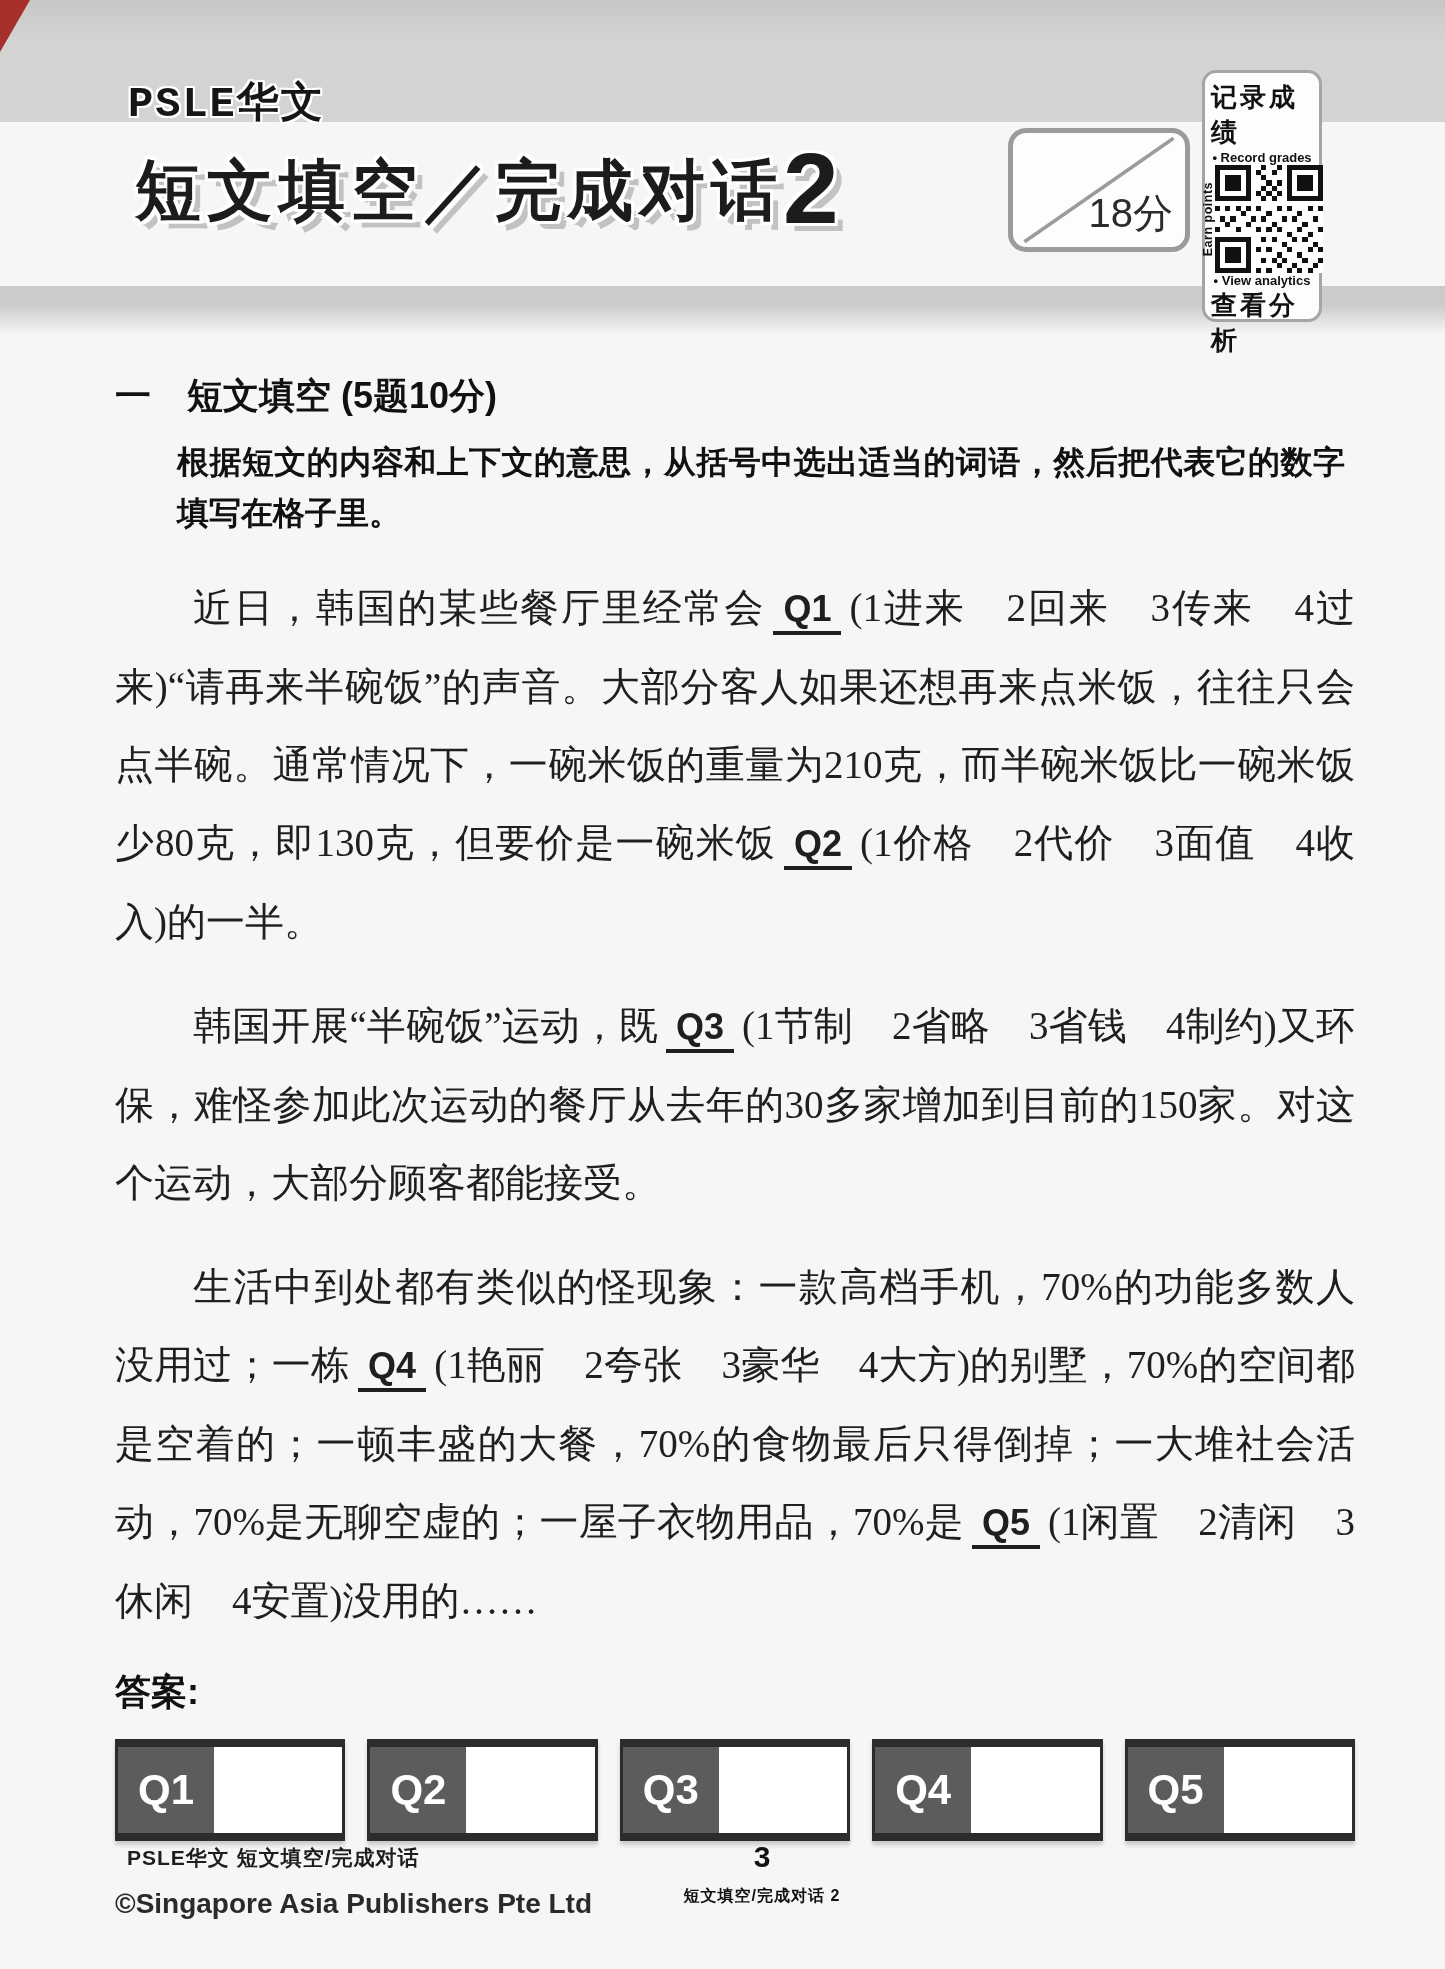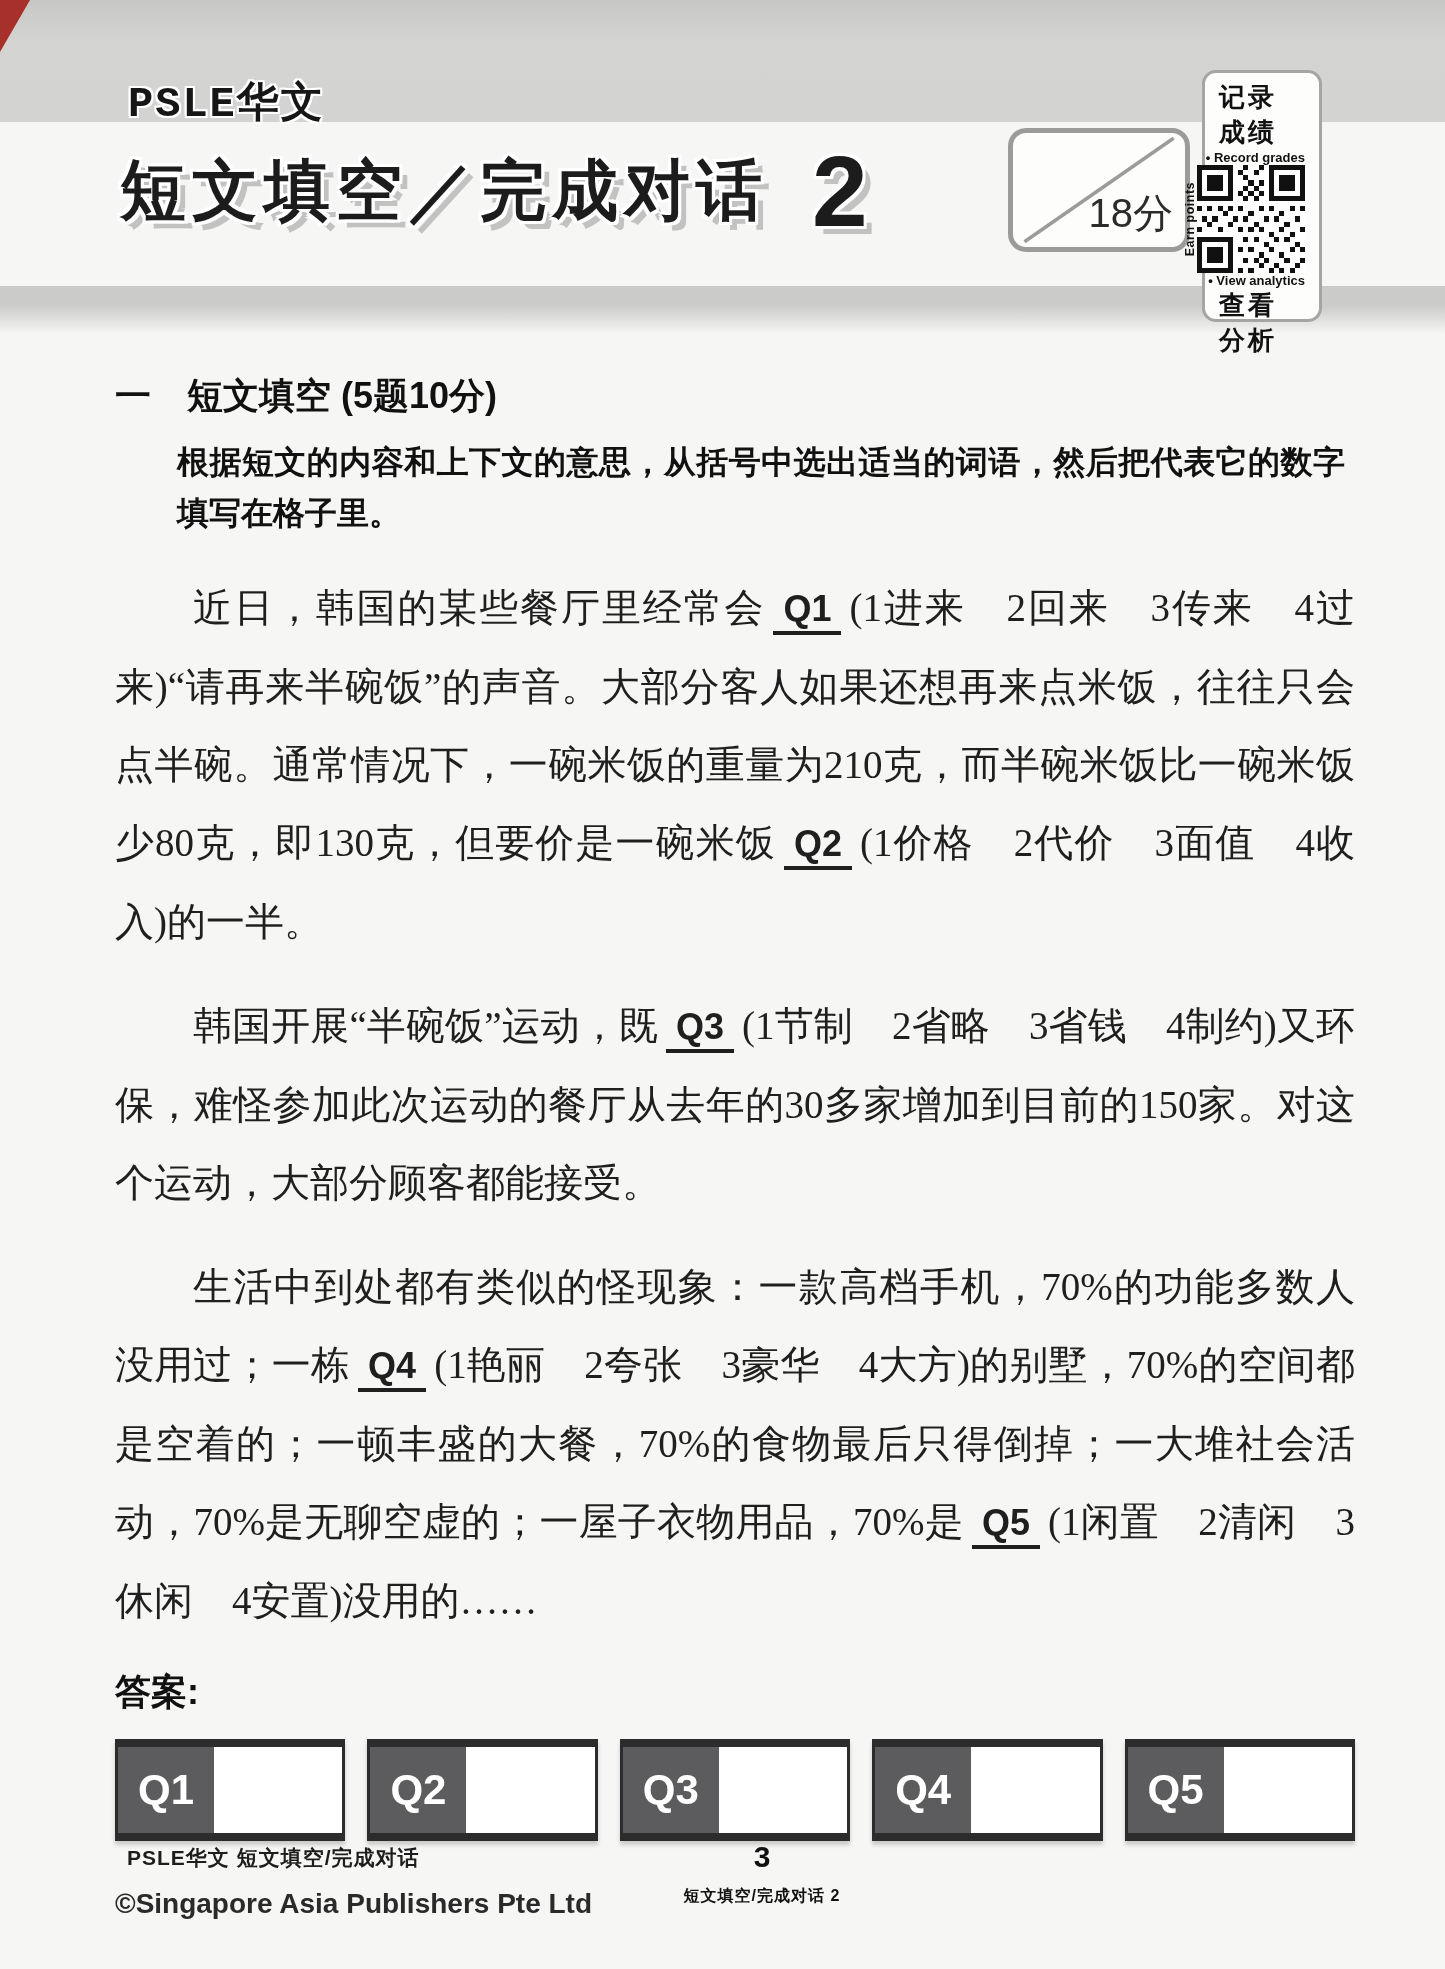--- a/index.html
+++ b/index.html
@@ -11,39 +11,39 @@
             background:linear-gradient(to bottom,#c7c7c5 0,#d4d4d2 35%,#d3d3d1 100%);}
   .band-ribbon{position:absolute;top:286px;left:0;right:0;height:48px;
             background:linear-gradient(to bottom,#cbcbca 0,#cbcbca 40%,rgba(203,203,202,0) 100%);}
   .corner-red{position:absolute;top:0;left:0;width:0;height:0;
             border-top:52px solid #a8302a;border-right:30px solid transparent;}
 
   .halo{text-shadow:-2px -2px 0 #fff,2px -2px 0 #fff,-2px 2px 0 #fff,2px 2px 0 #fff,
         -2px 0 0 #fff,2px 0 0 #fff,0 -2px 0 #fff,0 2px 0 #fff;font-family:Liberation Mono, monospace;}
   .brand{position:absolute;left:128px;top:74px;font-size:42px;font-weight:700;
          letter-spacing:2px;color:#161616;}
-  .title-row{position:absolute;left:120px;top:146px;display:flex;align-items:center;gap:44px;}
+  .title-row{position:absolute;left:135px;top:146px;display:flex;align-items:flex-start;}
   .title-cn{font-size:66px;font-weight:900;letter-spacing:6px;color:#1c1c1c;
         text-shadow:-3px -3px 0 #fff,3px -3px 0 #fff,-3px 3px 0 #fff,3px 3px 0 #fff,
         -3px 0 0 #fff,3px 0 0 #fff,0 -3px 0 #fff,0 3px 0 #fff,8px 8px 0 #c2c2c0;}
   .title-num{font-size:100px;font-weight:900;line-height:.85;color:#1c1c1c;
         text-shadow:-3px -3px 0 #fff,3px -3px 0 #fff,-3px 3px 0 #fff,3px 3px 0 #fff,
         8px 8px 0 #c2c2c0;}
 
   
   .score-box{position:absolute;left:1008px;top:128px;width:182px;height:124px;
         background:#fdfdfc;border:5px solid #9b9b99;border-radius:18px;box-sizing:border-box;}
   .score-box svg{position:absolute;top:0;left:0;width:100%;height:100%;}
   .score-label{position:absolute;right:12px;bottom:6px;font-size:40px;color:#2b2b2b;}
 
   
   .qr-panel{position:absolute;left:1202px;top:70px;width:120px;height:252px;
         background:#fdfdfc;border:3px solid #a5a5a3;border-radius:14px;box-sizing:border-box;
-        display:flex;flex-direction:column;align-items:flex-end;justify-content:space-between;
-        padding:7px 14px 6px;}
+        display:flex;flex-direction:column;align-items:center;justify-content:space-between;
+        padding:7px 6px 6px;}
   .qr-cn{font-size:26px;font-weight:700;letter-spacing:3px;color:#111;}
   .qr-en{font-size:13px;font-weight:700;color:#111;white-space:nowrap;}
   .qr-mid{display:flex;align-items:center;}
   .qr-earn{writing-mode:vertical-rl;transform:rotate(180deg);font-size:12.5px;
         font-weight:700;color:#111;letter-spacing:.5px;}
   .qr-svg{width:108px;height:108px;}
 
   
   .content{position:absolute;left:115px;top:372px;width:1240px;}
   .sec-head{display:flex;gap:36px;font-size:36px;font-weight:700;color:#111;}

